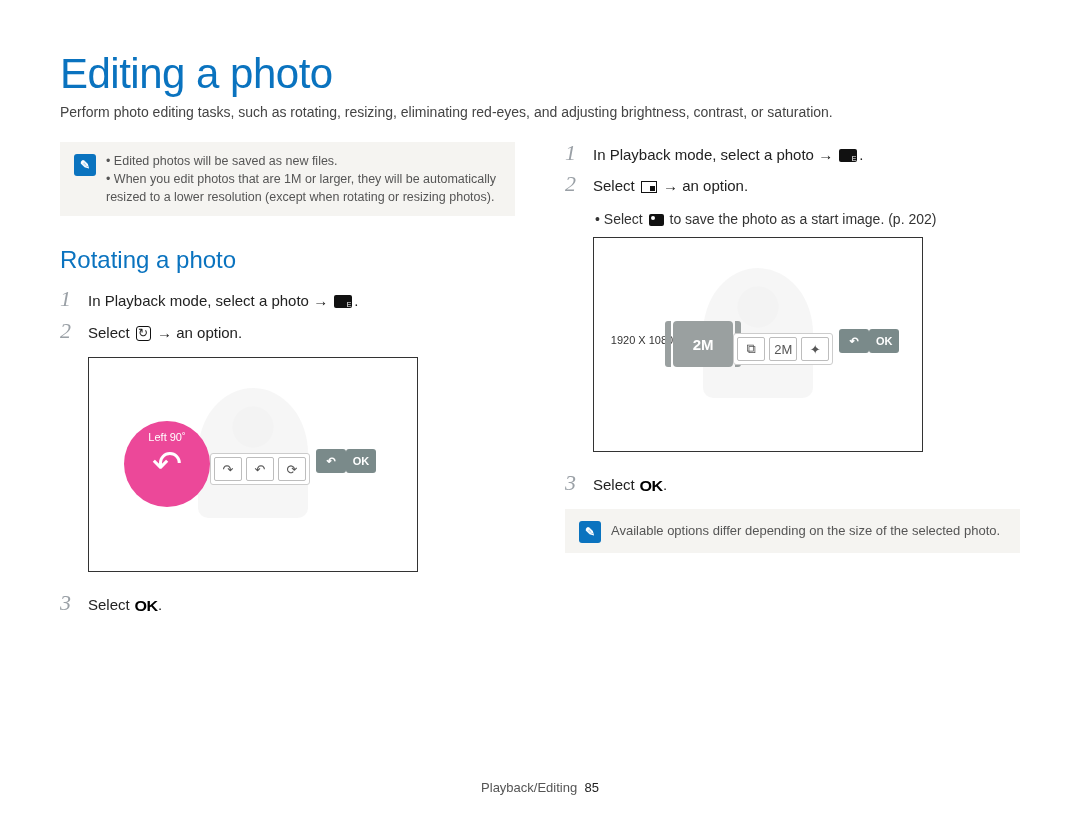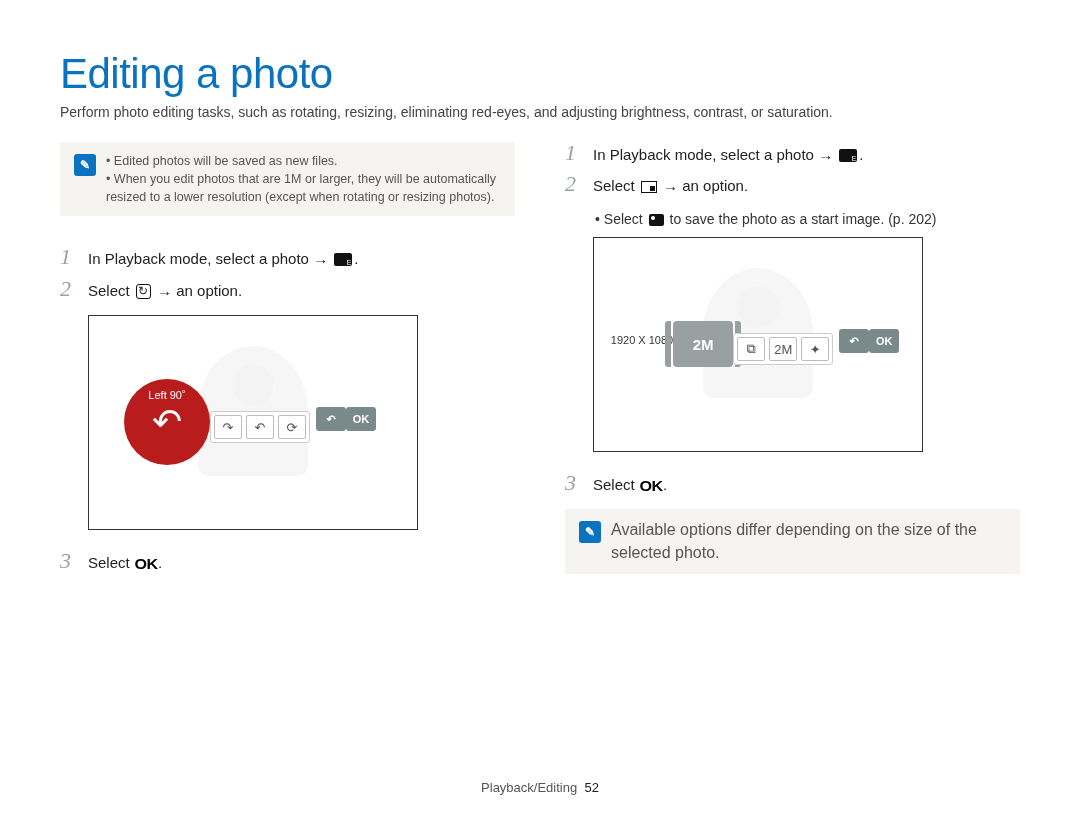--- a/index.html
+++ b/index.html
@@ -18,21 +18,21 @@
   .section-h { font-size: 24px; color: #0a73bf; font-weight: 400; margin-bottom: 14px; }
   .steps { list-style: none; margin-bottom: 14px; }
   .steps li { display: flex; gap: 10px; margin-bottom: 8px; align-items: baseline; }
   .step-num { font-family: Georgia, "Times New Roman", serif; font-style: italic; font-size: 22px; color: #9aa0a6; width: 18px; flex-shrink: 0; line-height: 1; }
   .step-txt { font-size: 15px; color: #222; line-height: 1.35; }
   .sub-bullet { font-size: 14px; color: #333; margin-left: 30px; margin-top: 4px; margin-bottom: 10px; }
   .sub-bullet::before { content: "• "; }
   .screen { border: 1.5px solid #333; width: 330px; height: 215px; margin-left: 28px; margin-bottom: 20px; position: relative; background: #fff; display:flex; flex-direction:row; justify-content:center; align-items:center; }
   .screen-bottom { position: absolute; left: 0; right: 0; bottom: 0; height: 30px; display: flex; justify-content: space-between; align-items: center; padding: 0 6px 6px 6px; }
   .sq-btn { width: 30px; height: 24px; background: #7a8a8a; border-radius: 3px; display: inline-flex; align-items: center; justify-content: center; color: #fff; font-weight: bold; font-size: 11px; }
-  .rotate-circle { width: 86px; height: 86px; border-radius: 50%; background: #b91c1c; display:flex; align-items:center; justify-content:center; color:#fff; font-size:36px; position:relative; }
+  .rotate-circle { width: 86px; height: 86px; border-radius: 50%; background: #ec4899; display:flex; align-items:center; justify-content:center; color:#fff; font-size:36px; position:relative; }
   .rotate-label { position:absolute; top:10px; font-size:11px; color:#fff; }
   .rotate-toolbar, .resize-toolbar { display:flex; gap:4px; margin-top:10px; background:#fff; border:1px solid #ccc; padding:3px; border-radius:3px; }
   .mini-btn { width:28px; height:24px; border:1px solid #bdbdbd; border-radius:2px; display:inline-flex; align-items:center; justify-content:center; font-size:13px; color:#555; background: #fff; }
   .resize-badge { width: 60px; height: 46px; background: #9aa0a0; border-radius: 4px; display:flex; align-items:center; justify-content:center; color:#fff; font-weight:bold; font-size:15px; position:relative; }
   .resize-badge::before, .resize-badge::after { content:""; position:absolute; width:6px; height:46px; background:#9aa0a0; top:0; }
   .resize-badge::before { left:-8px; border-radius: 3px 0 0 3px;}
   .resize-badge::after { right:-8px; border-radius: 0 3px 3px 0;}
   .dim-label { font-size: 11px; color: #333; margin-bottom: 8px; }
   .silhouette { position:absolute; width:110px; height:130px; background: radial-gradient(circle at 50% 30%, #e8e8e8 20px, transparent 21px), #eee; border-radius: 50% 50% 10px 10px; opacity:0.5; z-index:0; top:30px;}
   .screen > *:not(.silhouette){ z-index:1; position:relative;}
@@ -61,20 +61,21 @@
       <div class="note-box">
         <div class="note-icon"></div>
         <ul class="note-list">
           <li>Edited photos will be saved as new files.</li>
           <li>
             <span>When you edit photos that are 1M or larger, they will be automatically resized to a lower resolution (except when rotating or resizing photos).</span>
           </li>
         </ul>
       </div>
 
+      <h2 class="section-h">Rotating a photo</h2>
 
       <ol class="steps">
         <li>
           <span class="step-num">1</span>
           <span class="step-txt">
             <span>In Playback mode, select a photo →</span>
             <span class="icon-edit-rect"></span><span>.</span>
           </span>
         </li>
         <li>
@@ -160,21 +161,21 @@
           <span class="step-num">3</span>
           <span class="step-txt">
             <span>Select</span>
             <span class="inline-ok">OK</span><span>.</span>
           </span>
         </li>
       </ol>
 
       <div class="note-box">
         <div class="note-icon"></div>
-        <div style="font-size:16px;color:#555;line-height:1.4;display:flex;align-items:center;">Available options differ depending on the size of the selected photo.</div>
+        <div style="font-size:13px;color:#555;line-height:1.4;display:flex;align-items:center;">Available options differ depending on the size of the selected photo.</div>
       </div>
     </div>
   </div>
 
   <div class="footer">
-    <span>Playback/Editing</span>&nbsp;&nbsp;<span class="pg">52</span>
+    <span>Playback/Editing</span>&nbsp;&nbsp;<span class="pg">85</span>
   </div>
 </div>
 
 </body></html>

